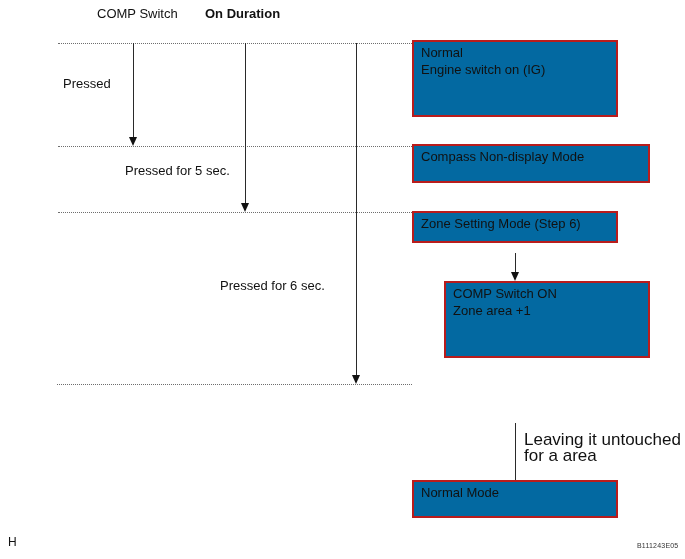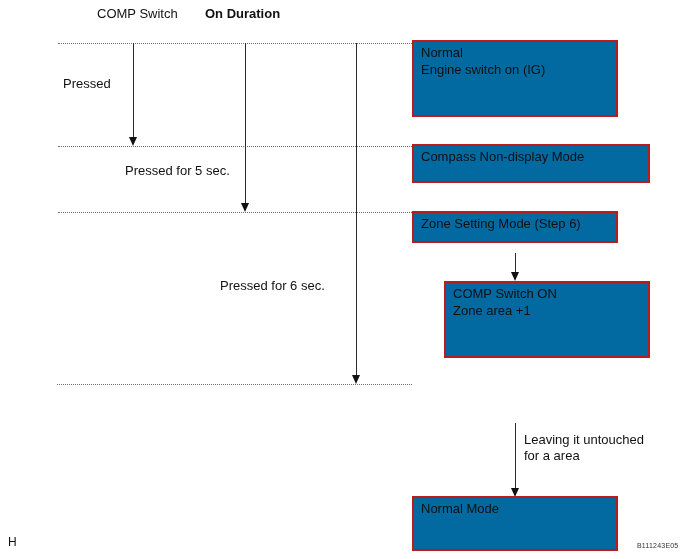--- a/index.html
+++ b/index.html
@@ -49,21 +49,21 @@
     padding: 2px 7px;
     font-size: 13px;
     line-height: 17px;
   }
   .fbox .bline {
     display: block;
     white-space: nowrap;
   }
   .annot {
     position: absolute;
-    font-size: 13px;
+    font-size: 17px;
     line-height: 16px;
     white-space: nowrap;
   }
   .figure-code {
     position: absolute;
     font-size: 7px;
     line-height: 8px;
     color: #333333;
     letter-spacing: 0.2px;
   }
@@ -122,20 +122,20 @@
 
 
   <div class="vline" style="left:515px; top:423px; height:65px;"></div>
   <div class="arrowhead" style="left:511px; top:488px;"></div>
 
   <div class="annot" style="left:524px; top:432px;">
     <span style="display:block;">Leaving it untouched</span>
     <span style="display:block;">for a area</span>
   </div>
 
-  <div class="fbox" style="left:412px; top:496px; width:206px; height:55px;">
+  <div class="fbox" style="left:412px; top:480px; width:206px; height:38px;">
     <span class="bline">Normal Mode</span>
   </div>
 
   <div class="page-marker" style="left:8px; top:535px;">H</div>
   <div class="figure-code" style="left:637px; top:542px;">B111243E05</div>
 
 </div>
 
 </body></html>

